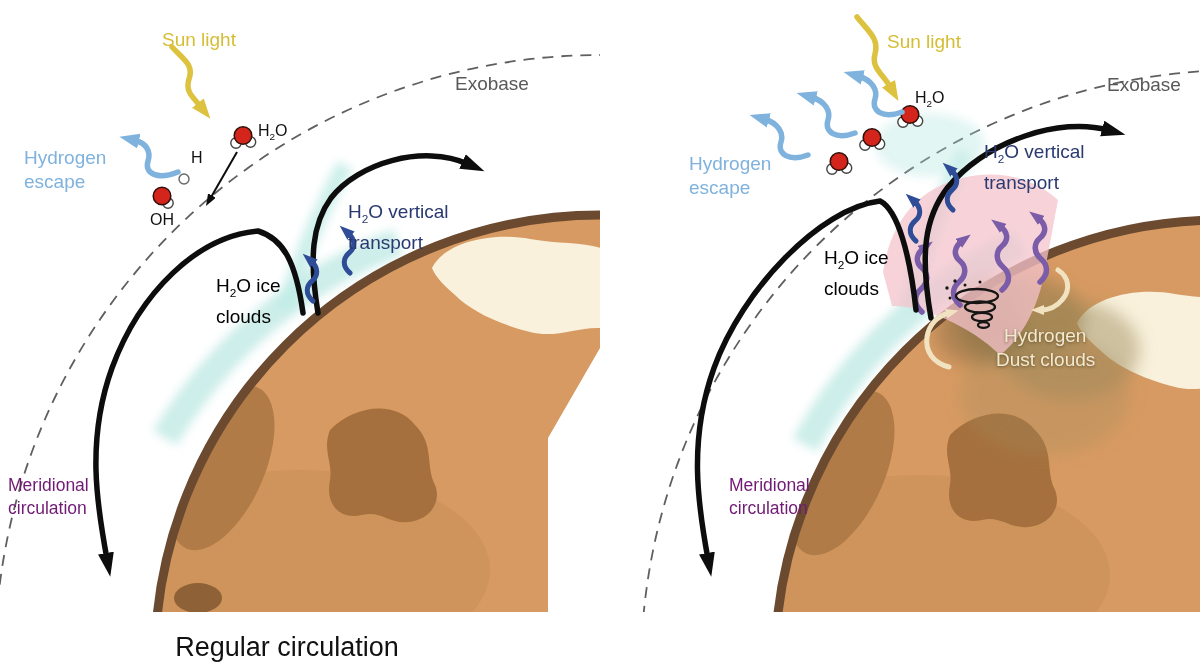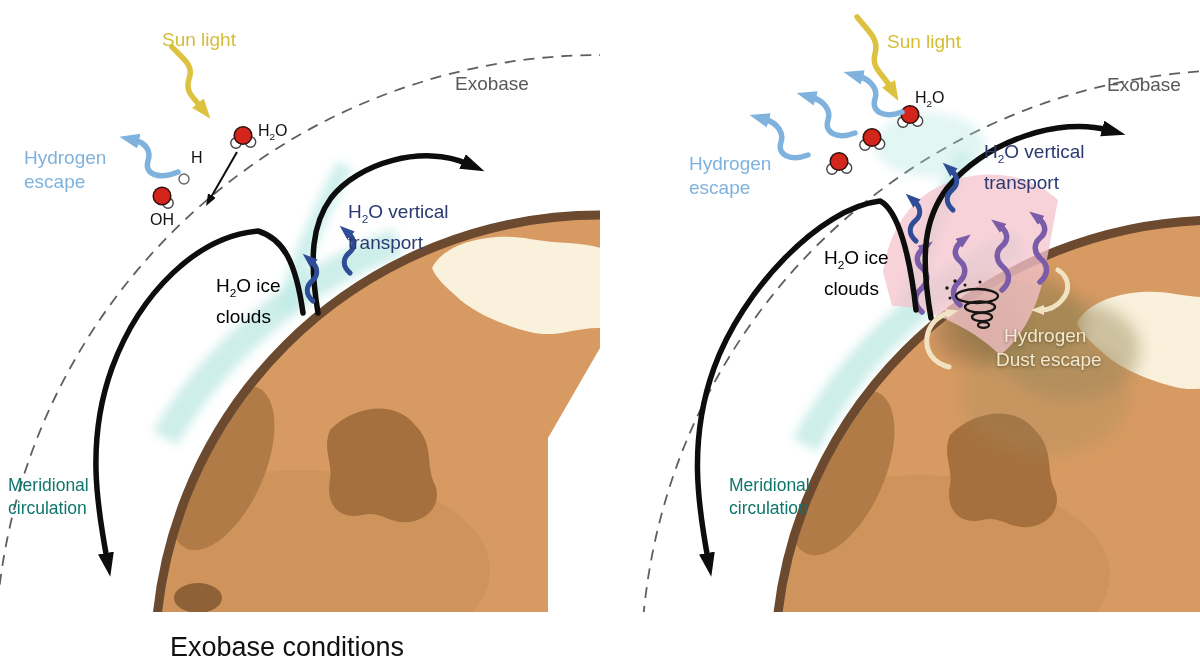--- a/index.html
+++ b/index.html
@@ -2,21 +2,21 @@
 <html><head>
 <meta charset="utf-8">
 <style>
   html,body{margin:0;padding:0;background:#ffffff;}
   #figure{position:relative;width:1200px;height:662px;background:#ffffff;overflow:hidden;
           font-family:"Liberation Sans",sans-serif;}
   .panel{position:absolute;top:10px;width:600px;height:662px;}
   #panel-left{left:0;}
   #panel-right{left:600px;}
   .panel svg{position:absolute;left:0;top:0;}
-  .lbl{position:absolute;font-size:19px;line-height:24px;color:#0f766e;white-space:nowrap;}
+  .lbl{position:absolute;font-size:19px;line-height:24px;color:#701a75;white-space:nowrap;}
   .lbl span{display:block;}
   .lbl .inl{display:inline;}
   sub{font-size:0.62em;}
   .c-sun{color:#D5BE35;}
   .c-hyd{color:#7FB2DD;}
   .c-exo{color:#595959;}
   .c-navy{color:#2A3A70;}
   .c-ice{color:#000000;}
   .c-red{color:#E3242B;font-weight:400;}
   .c-dust{color:#F3E9CF;text-shadow:0 1px 3px rgba(70,55,25,.65);}
@@ -138,21 +138,21 @@
       <span>transport</span>
     </div>
     <div class="lbl c-ice" style="left:216px;top:264px;">
       <span><span class="inl">H</span><sub>2</sub><span class="inl">O ice</span></span>
       <span>clouds</span>
     </div>
     <div class="lbl" style="left:8px;top:464px;font-size:17.5px;line-height:23px;">
       <span>Meridional</span>
       <span>circulation</span>
     </div>
-    <div class="caption" style="left:287px;">Exobase conditions</div>
+    <div class="caption" style="left:287px;">Regular circulation</div>
   </div>
 
   <div class="panel" id="panel-right">
     <svg width="600" height="602" viewBox="0 0 600 602">
 
       <circle cx="641" cy="660" r="600" fill="none" stroke="#5f5f5f" stroke-width="1.8" stroke-dasharray="11 8"></circle>
 
       <g opacity="0.55" filter="url(#blur5)">
         <path d="M 205,435 A 462 462 0 0 1 420,233" fill="none" stroke="#7ED3C8" stroke-width="28" opacity="0.7"></path>
         <path d="M 308,295 Q 330,215 365,142" fill="none" stroke="#8FDCD2" stroke-width="17" opacity="0.8"></path>
@@ -235,20 +235,20 @@
     <div class="lbl c-navy" style="left:384px;top:130px;">
       <span><span class="inl">H</span><sub>2</sub><span class="inl">O vertical</span></span>
       <span>transport</span>
     </div>
     <div class="lbl c-ice" style="left:224px;top:236px;">
       <span><span class="inl">H</span><sub>2</sub><span class="inl">O ice</span></span>
       <span>clouds</span>
     </div>
     <div class="lbl c-dust" style="left:404px;top:314px;">
       <span>Hydrogen</span>
-      <span style="margin-left:-8px;">Dust escape</span>
+      <span style="margin-left:-8px;">Dust clouds</span>
     </div>
     <div class="lbl" style="left:129px;top:464px;font-size:17.5px;line-height:23px;">
       <span>Meridional</span>
       <span>circulation</span>
     </div>
   </div>
 </div>
 
 </body></html>

